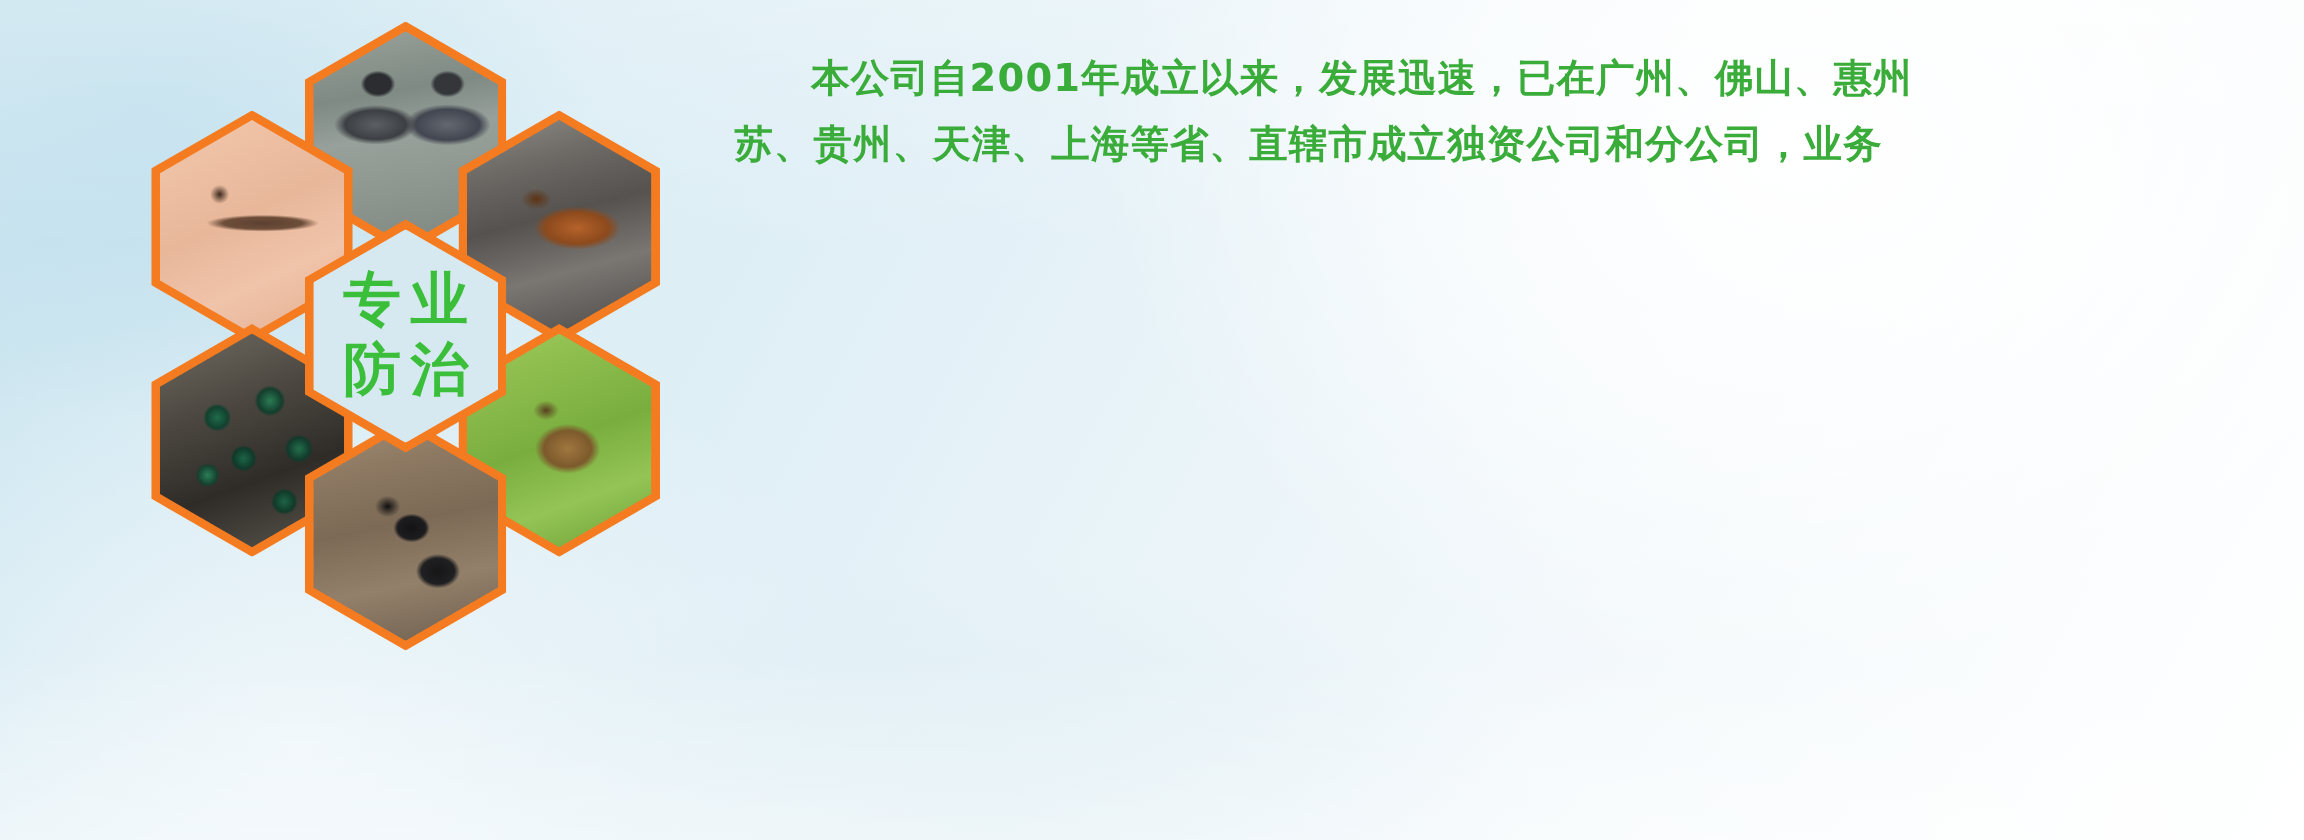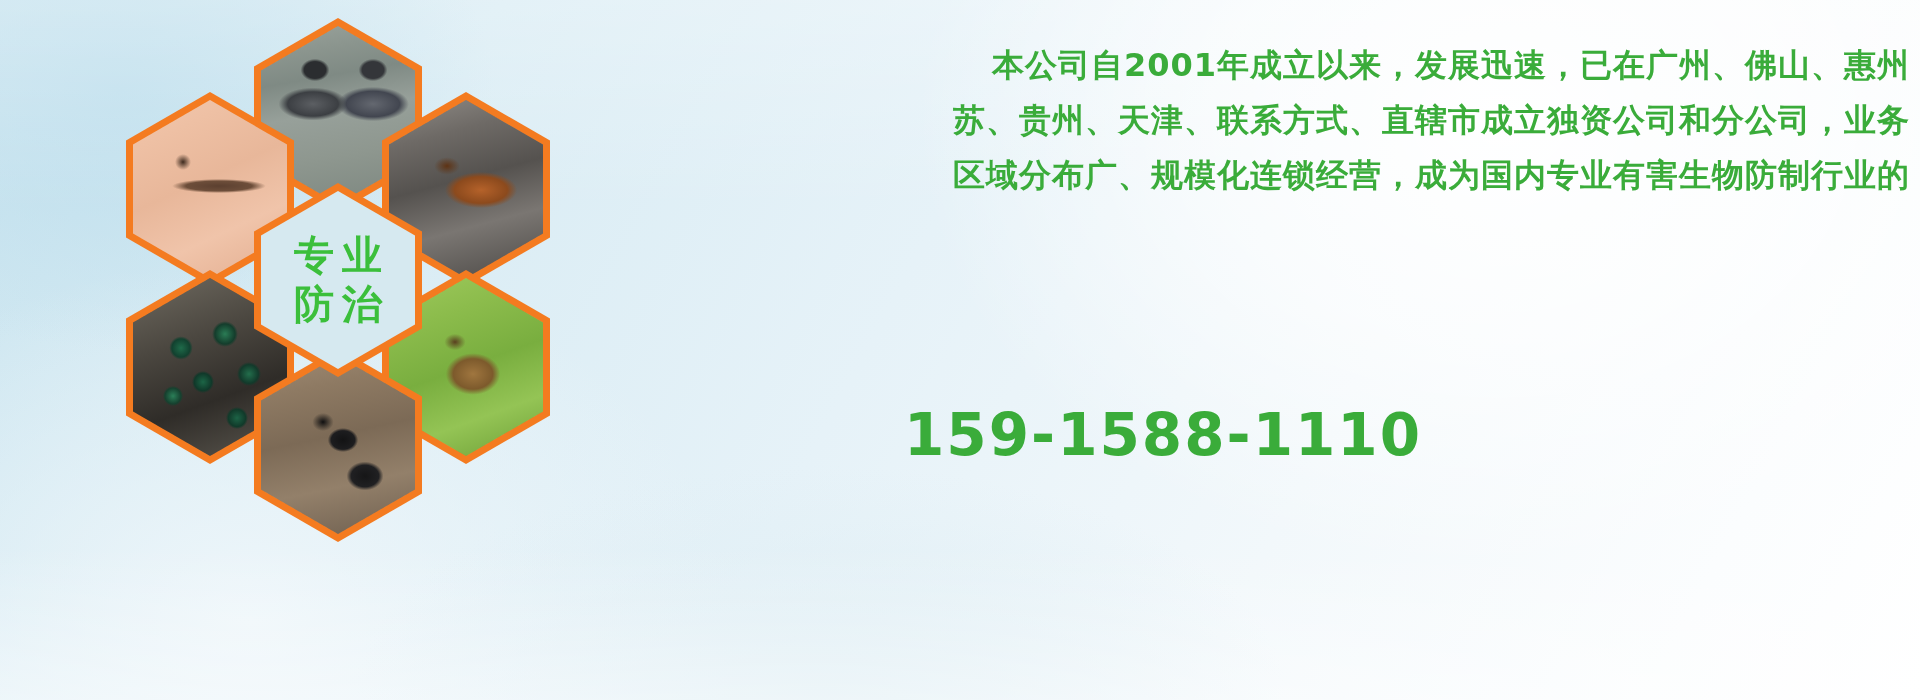--- a/index.html
+++ b/index.html
@@ -96,32 +96,32 @@
   }
   .img-centerpanel{background:#d6e9f0;}
 
   .center-text{
     position:absolute;inset:0;
     display:flex;flex-direction:column;align-items:center;justify-content:center;
     gap:4px;
   }
   .center-text span{
     font-family:"DejaVu Sans","Liberation Sans",sans-serif;
-    font-size:40px;font-weight:700;letter-spacing:8px;
+    font-size:48px;font-weight:700;letter-spacing:8px;
     color:#3bbf3b;line-height:1.12;text-indent:8px;
   }
 
   
   #content{position:absolute;left:612px;top:0;width:1308px;height:700px;}
 
   #intro{
     position:absolute;left:0;top:38px;width:1298px;
     font-family:"DejaVu Sans","Liberation Sans",sans-serif;
     font-size:32px;font-weight:700;color:#3aac3a;
-    line-height:55px;letter-spacing:1px;text-align:right;
+    line-height:55px;letter-spacing:1px;
   }
   #intro .line{white-space:nowrap;}
   #intro .line.first{text-indent:64px;}
 
   #contact{position:absolute;left:0;top:398px;width:1298px;}
   .contact-line{
     font-family:"DejaVu Sans","Liberation Sans",sans-serif;
     font-weight:700;color:#3aac3a;
     font-size:58px;line-height:74px;letter-spacing:2px;
     white-space:nowrap;
@@ -184,22 +184,20 @@
         </div>
       </div>
     </div>
 
   </div>
 
   <div id="content">
 
     <div id="intro">
       <div class="line first">本公司自2001年成立以来，发展迅速，已在广州、佛山、惠州</div>
-      <div class="line">苏、贵州、天津、联系方式、直辖市成立独资公司和分公司，业务</div>
-      <div class="line">区域分布广、规模化连锁经营，成为国内专业有害生物防制行业的</div>
+      <div class="line">苏、贵州、天津、上海等省、直辖市成立独资公司和分公司，业务</div>
     </div>
 
     <div id="contact">
-      <div class="contact-line secondary">159-1588-1110</div>
     </div>
 
   </div>
 </div>
 
 </body></html>

